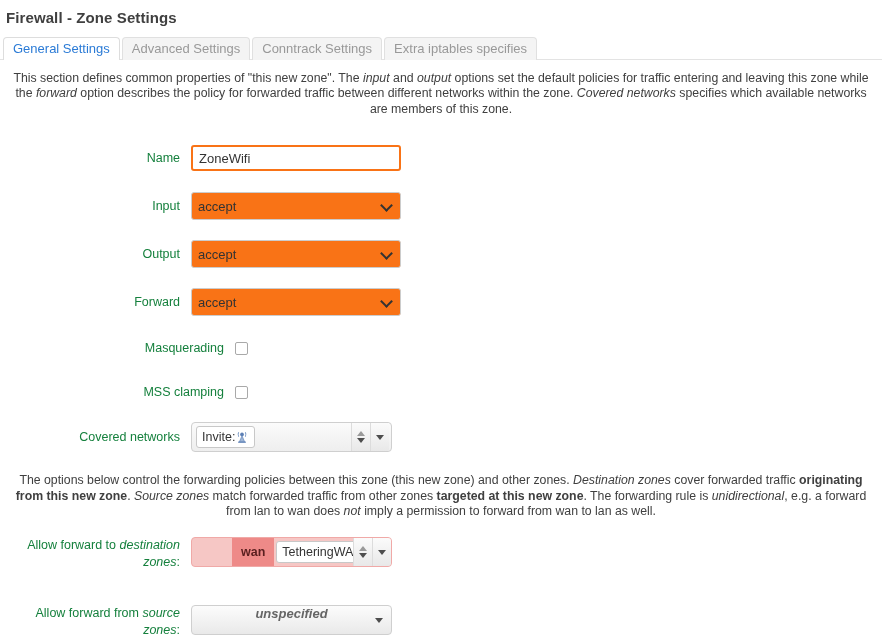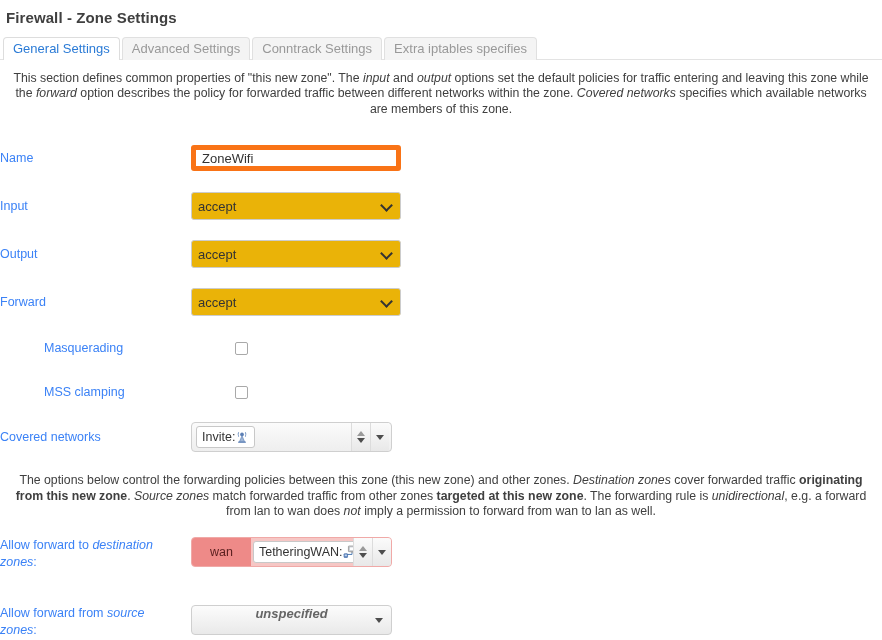--- a/index.html
+++ b/index.html
@@ -85,23 +85,24 @@
     margin-top: 17px;
   }
   .row {
     display: flex;
     align-items: flex-start;
     margin-bottom: 0;
   }
   .row .label {
     width: 191px;
     min-width: 191px;
+    text-align: right;
     padding-right: 11px;
     font-size: 12.5px;
-    color: #3b82f6;
+    color: #15803d;
     line-height: 16px;
   }
   .row .label i { font-style: italic; }
   .row .field { flex: 1; }
 
   .row.r-name   { height: 48px; align-items: center; }
   .row.r-sel    { height: 48px; align-items: center; }
   .row.r-check  { height: 44px; align-items: center; margin-left: 44px; }
   .row.r-net    { height: 46px; align-items: center; }
   .row.r-zone   { height: 60px; align-items: flex-start; padding-top: 6px;}
@@ -109,39 +110,39 @@
 
   
   .txtinput {
     width: 210px;
     height: 26px;
     padding: 2px 6px;
     font-family: "Liberation Sans", sans-serif;
     font-size: 13px;
     color: #333333;
     background: #ffffff;
-    border: 5px solid #f97316;
+    border: 2px solid #f97316;
     border-radius: 3px;
     outline: none;
   }
 
   
   .selwrap {
     position: relative;
     width: 210px;
     height: 28px;
   }
   .sel {
     width: 210px;
     height: 28px;
     padding: 2px 24px 2px 6px;
     font-family: "Liberation Sans", sans-serif;
     font-size: 13px;
     color: #333333;
-    background: #eab308;
+    background: #f97316;
     border: 1px solid #cccccc;
     border-radius: 3px;
     -webkit-appearance: none;
     -moz-appearance: none;
     appearance: none;
     outline: none;
     cursor: pointer;
   }
   .selwrap .chev {
     position: absolute;
@@ -213,25 +214,26 @@
     border: 1px solid #c8c8c8;
     border-radius: 3px;
     font-size: 12.5px;
     color: #333333;
     white-space: nowrap;
   }
   .zone-tag {
     display: inline-flex;
     align-items: center;
     height: 100%;
-    padding: 0 18px;
+    padding: 0 9px;
     font-size: 12.5px;
-    font-weight: normal;
+    font-weight: bold;
     color: #5a1f1f;
     background: #ee8a88;
+    margin-left: 40px;
   }
   .multi .spinners {
     width: 20px;
     height: 100%;
     display: flex;
     flex-direction: column;
     align-items: center;
     justify-content: center;
     gap: 2px;
     background: linear-gradient(to bottom, #fbfbfb 0%, #e8e8e8 100%);

